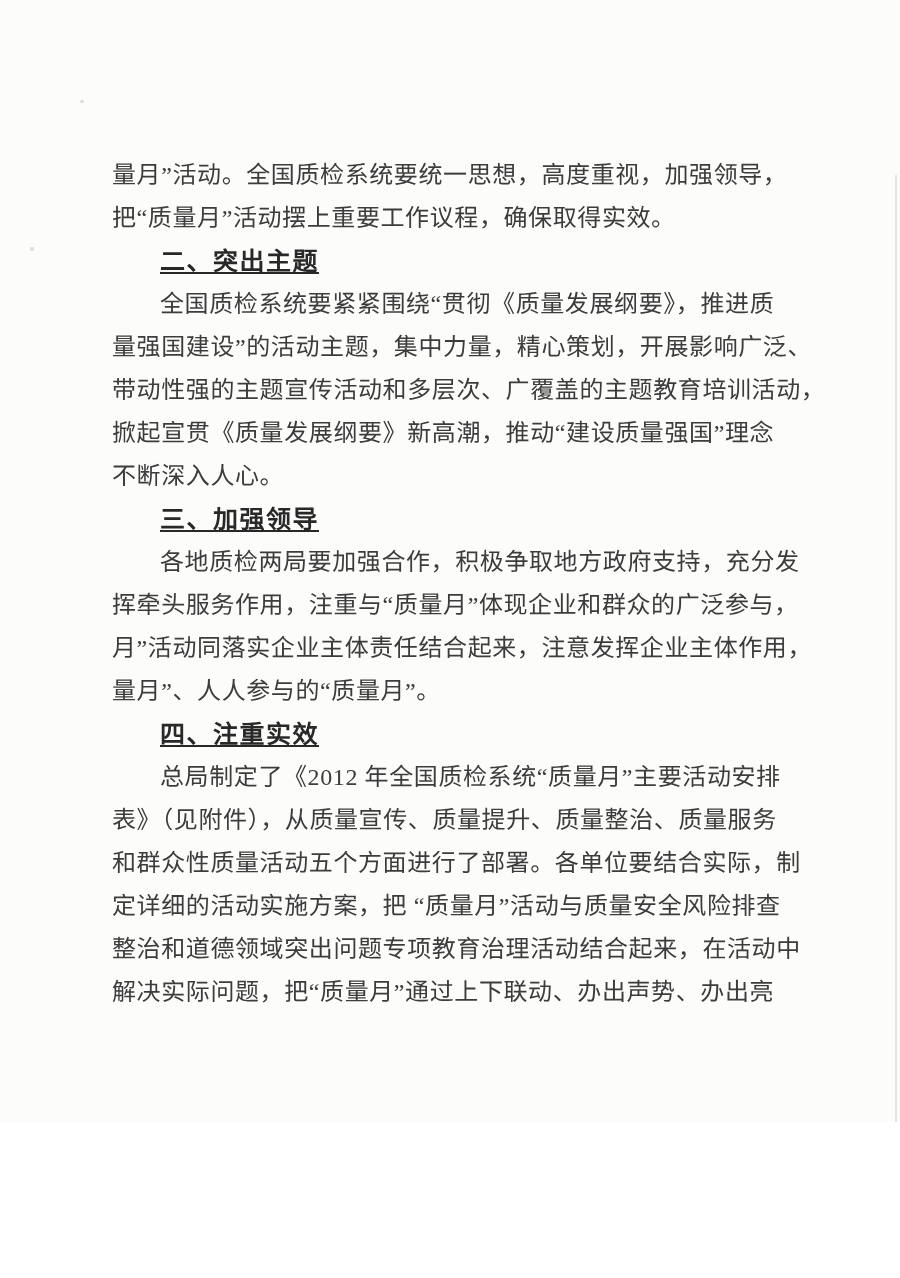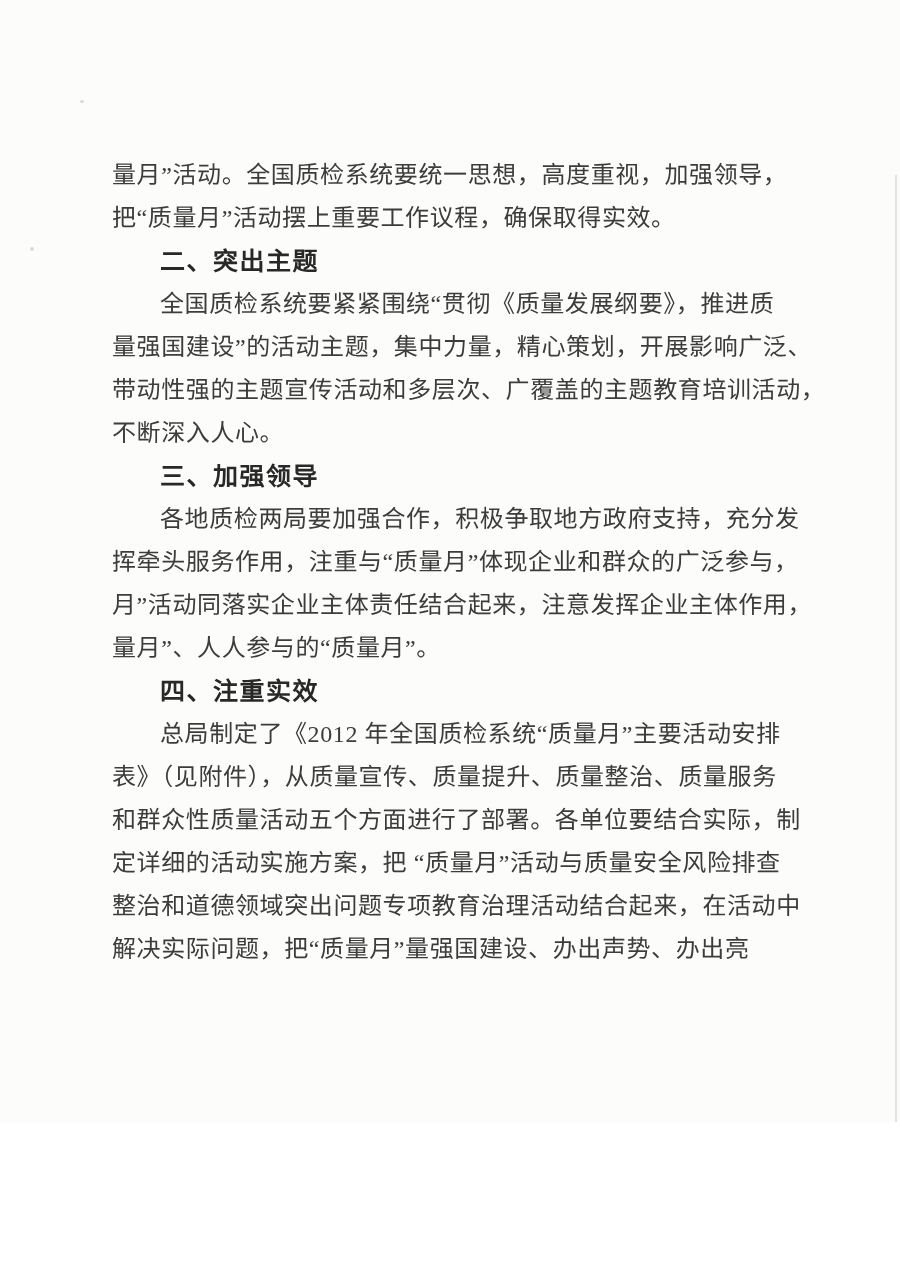--- a/index.html
+++ b/index.html
@@ -36,20 +36,21 @@
     height: 43px;
     line-height: 43px;
     margin: 0;
     padding-left: 48px;
     font-size: 25px;
     font-weight: bold;
     letter-spacing: 1.5px;
     font-family: "Liberation Sans", "DejaVu Sans", sans-serif;
     color: var(--ink-heading, #282828);
     white-space: nowrap;
+    text-decoration: underline;
   }
   .page-number {
     position: absolute;
     left: 112px;
     top: 1143px;
     height: 43px;
     line-height: 43px;
     font-size: 22px;
     letter-spacing: 3px;
     color: var(--ink, #3c3c3c);
@@ -81,37 +82,38 @@
   <div class="content">
 
     <div class="line">量月”活动。全国质检系统要统一思想，高度重视，加强领导，</div>
     <div class="line">把“质量月”活动摆上重要工作议程，确保取得实效。</div>
 
     <div class="heading">二、突出主题</div>
 
     <div class="line indent">全国质检系统要紧紧围绕“贯彻《质量发展纲要》，推进质</div>
     <div class="line">量强国建设”的活动主题，集中力量，精心策划，开展影响广泛、</div>
     <div class="line">带动性强的主题宣传活动和多层次、广覆盖的主题教育培训活动，</div>
+    <div class="line">掀起宣贯《质量发展纲要》新高潮，推动“建设质量强国”理念</div>
     <div class="line">不断深入人心。</div>
 
     <div class="heading">三、加强领导</div>
 
     <div class="line indent">各地质检两局要加强合作，积极争取地方政府支持，充分发</div>
     <div class="line">挥牵头服务作用，注重与“质量月”体现企业和群众的广泛参与，</div>
     <div class="line">月”活动同落实企业主体责任结合起来，注意发挥企业主体作用，</div>
     <div class="line">量月”、人人参与的“质量月”。</div>
 
     <div class="heading">四、注重实效</div>
 
     <div class="line indent">总局制定了《2012 年全国质检系统“质量月”主要活动安排</div>
     <div class="line">表》（见附件），从质量宣传、质量提升、质量整治、质量服务</div>
     <div class="line">和群众性质量活动五个方面进行了部署。各单位要结合实际，制</div>
     <div class="line">定详细的活动实施方案，把 “质量月”活动与质量安全风险排查</div>
     <div class="line">整治和道德领域突出问题专项教育治理活动结合起来，在活动中</div>
-    <div class="line">解决实际问题，把“质量月”量强国建设、办出声势、办出亮</div>
+    <div class="line">解决实际问题，把“质量月”通过上下联动、办出声势、办出亮</div>
 
   </div>
 
   <div class="page-number">— 2 —</div>
 
   <div class="edge-line"></div>
   <div class="speck s1"></div>
   <div class="speck s2"></div>
   <div class="speck s3"></div>
 

